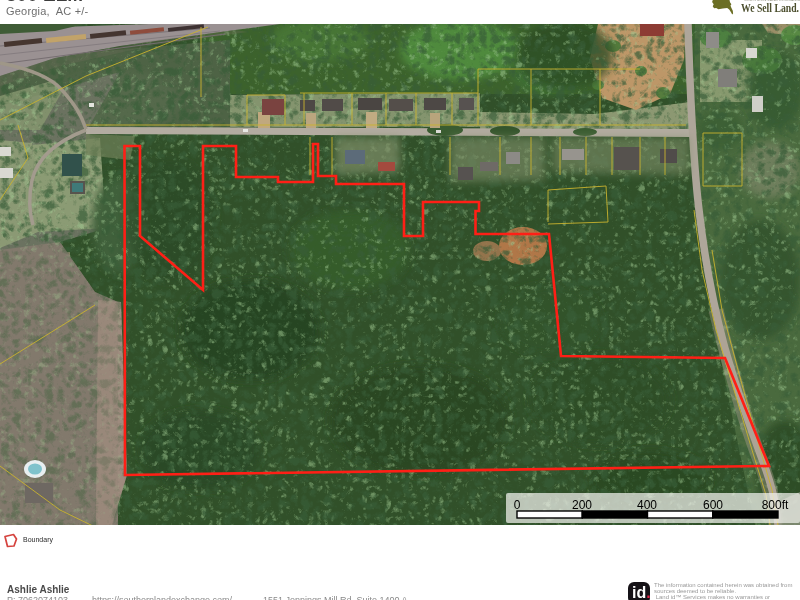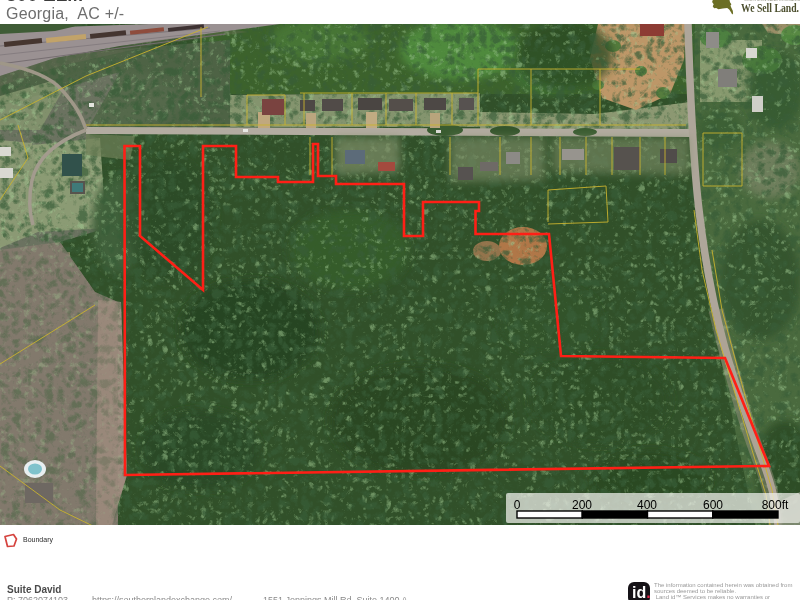--- a/index.html
+++ b/index.html
@@ -1,21 +1,21 @@
 <!DOCTYPE html>
 <html><head><meta charset="utf-8">
 <style>
 html,body{margin:0;padding:0;width:800px;height:600px;overflow:hidden;background:#fff;font-family:"Liberation Sans",sans-serif;}
 .abs{position:absolute;}
 </style></head>
 <body>
 
 <div class="abs" style="left:6px;top:-16px;font-size:19px;font-weight:bold;color:#3c3c3c;">300 ELM</div>
 
-<div class="abs" style="left:6px;top:5px;font-size:16px;color:#6e6e6e;letter-spacing:0.2px;">Georgia,&nbsp; AC +/-</div>
+<div class="abs" style="left:6px;top:5px;font-size:11px;color:#6e6e6e;letter-spacing:0.2px;">Georgia,&nbsp; AC +/-</div>
 
 <div class="abs" style="left:744px;top:-3px;font-size:4px;color:#8a8a7a;white-space:nowrap;">SOUTHERN LAND EXCHANGE LLC</div>
 
 <svg class="abs" style="left:711px;top:0px" width="24" height="16" viewBox="0 0 24 16">
 <path d="M1.8,0 L18.5,0 L19,2.2 L20.4,4.2 L19.5,5.6 L20.1,7.2 L21.8,10.8 L22.1,13.4 L21.2,14.4 L20.0,12.2 L18.2,9.4 L16.2,8.1 L11.8,8.5 L7.4,9.3 L5.2,7.9 L3.1,8.3 L1.7,6.2 L2.7,4.2 L1.1,2.1 Z" fill="#6b6e24"></path>
 </svg>
 
 <svg class="abs" style="left:741px;top:0px" width="59" height="16" viewBox="0 0 59 16">
 <text x="0" y="12" textLength="58" lengthAdjust="spacingAndGlyphs" font-family="Liberation Serif,serif" font-weight="bold" font-size="12.5" fill="#4c4f2e">We Sell Land.</text>
 </svg>
@@ -231,21 +231,21 @@
 <rect x="712.75" y="511" width="65.25" height="7" fill="#000" stroke="#000" stroke-width="1.4"></rect>
 </g>
 </svg>
 
 <svg class="abs" style="left:3px;top:533px" width="16" height="16" viewBox="0 0 16 16">
 <polygon points="2,3.5 10.5,1.5 13.5,6 11,13 4.5,13.5" fill="none" stroke="#d5433e" stroke-width="1.7" stroke-linejoin="round"></polygon>
 </svg>
 
 <div class="abs" style="left:23px;top:536px;font-size:7px;color:#2a2a2a;">Boundary</div>
 
-<div class="abs" style="left:7px;top:584px;font-size:10px;font-weight:bold;color:#4a4a4a;">Suite David</div>
+<div class="abs" style="left:7px;top:584px;font-size:10px;font-weight:bold;color:#4a4a4a;">Ashlie Ashlie</div>
 
 <div class="abs" style="left:7px;top:595px;font-size:9px;color:#8a8a8a;">P: 7062074103</div>
 
 <div class="abs" style="left:92px;top:595px;font-size:9px;color:#8a8a8a;">https://southernlandexchange.com/</div>
 
 <div class="abs" style="left:263px;top:595px;font-size:9px;color:#8a8a8a;">1551 Jennings Mill Rd, Suite 1400 A</div>
 
 <div class="abs" style="left:628px;top:582px;width:22px;height:22px;background:#151217;border-radius:6px;"></div>
 <div class="abs" style="left:632px;top:584px;font-size:16px;font-weight:bold;color:#fff;">id<span style="color:#e5254c;">.</span></div>
 

